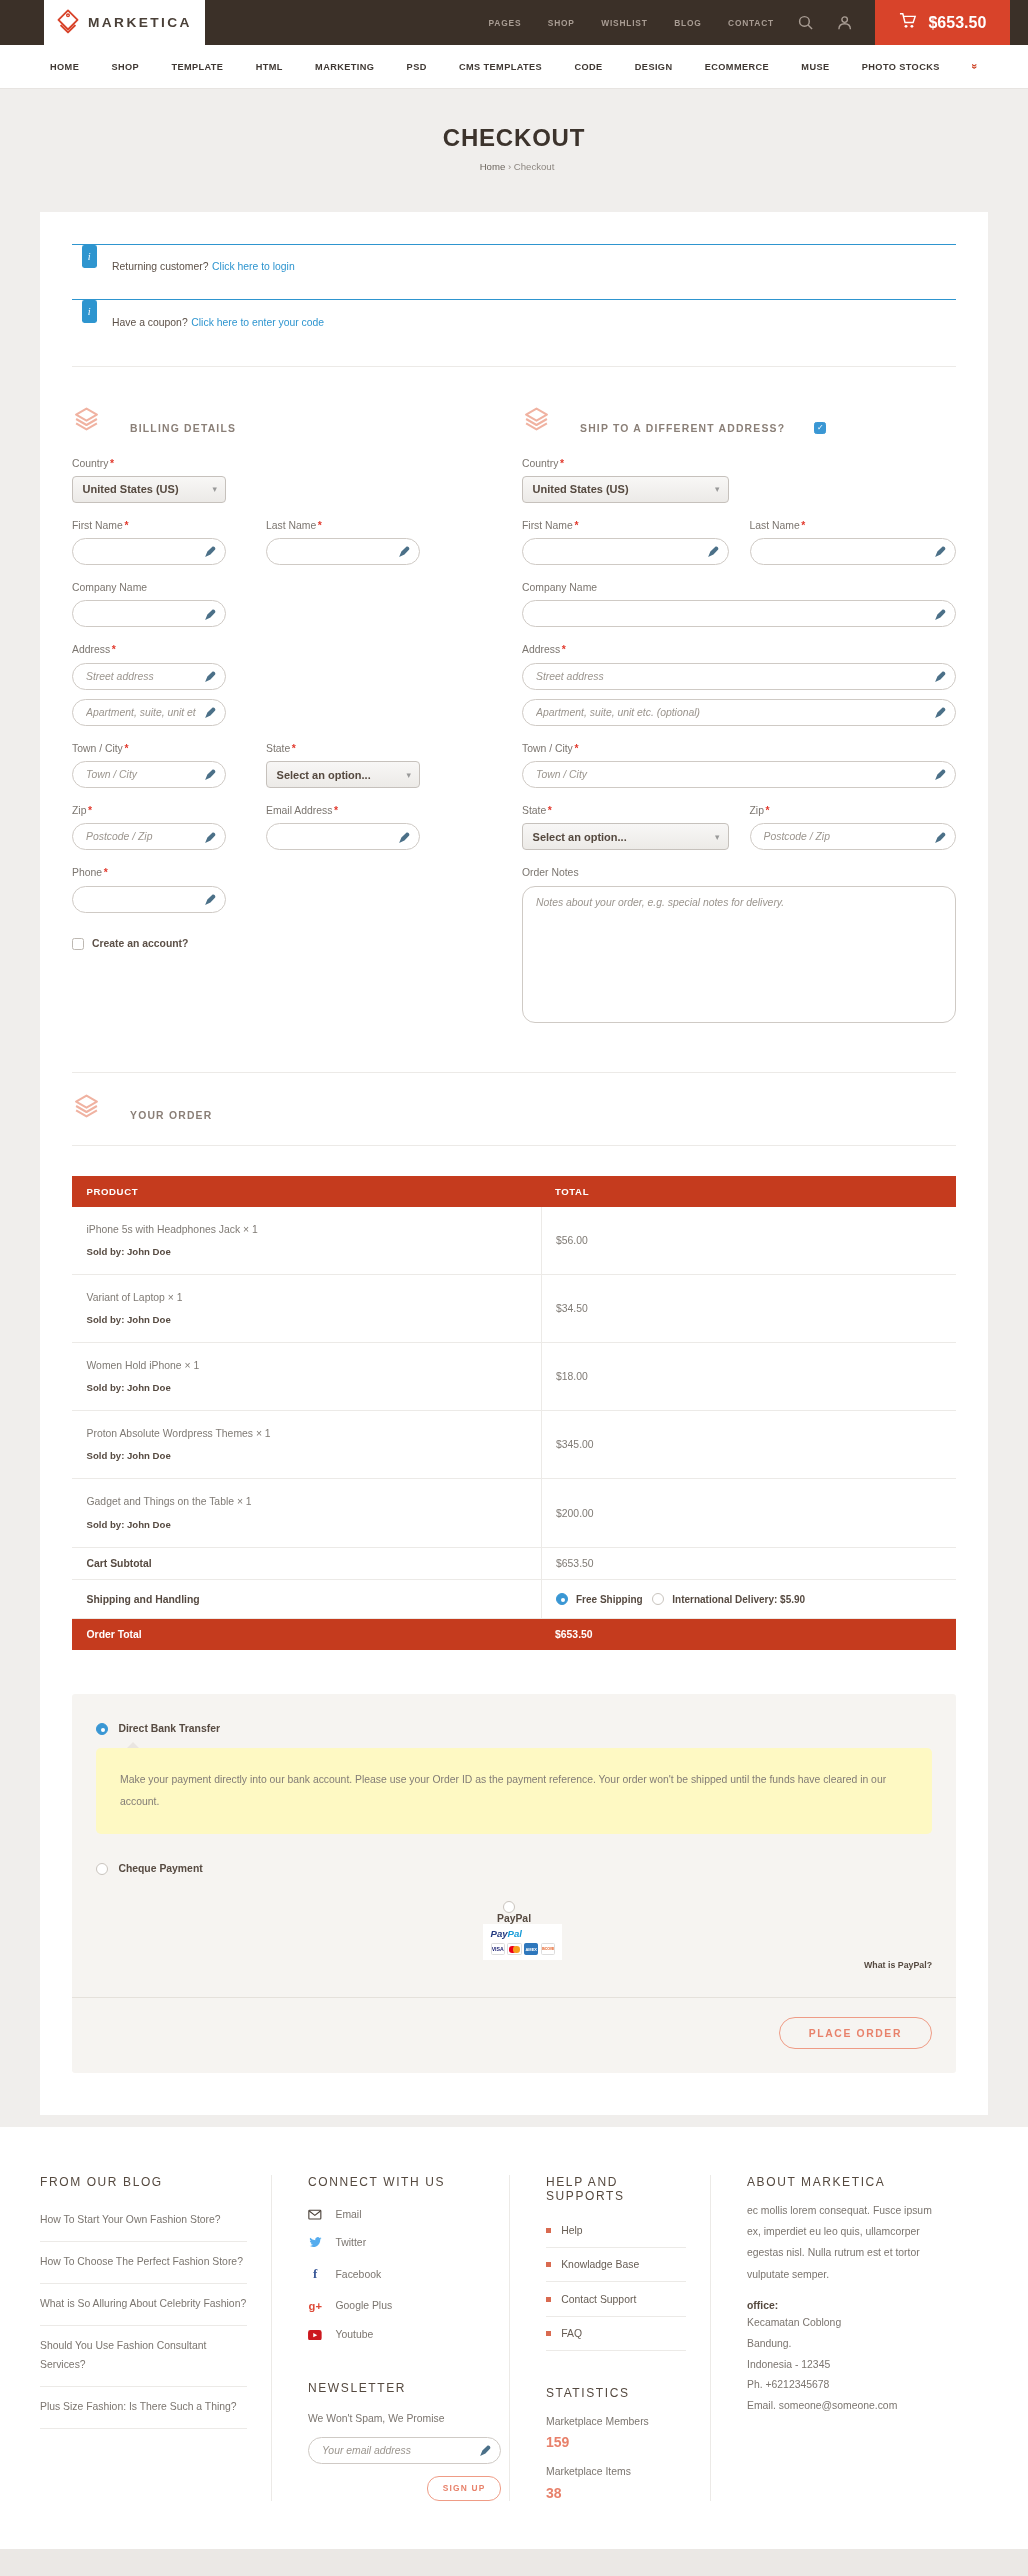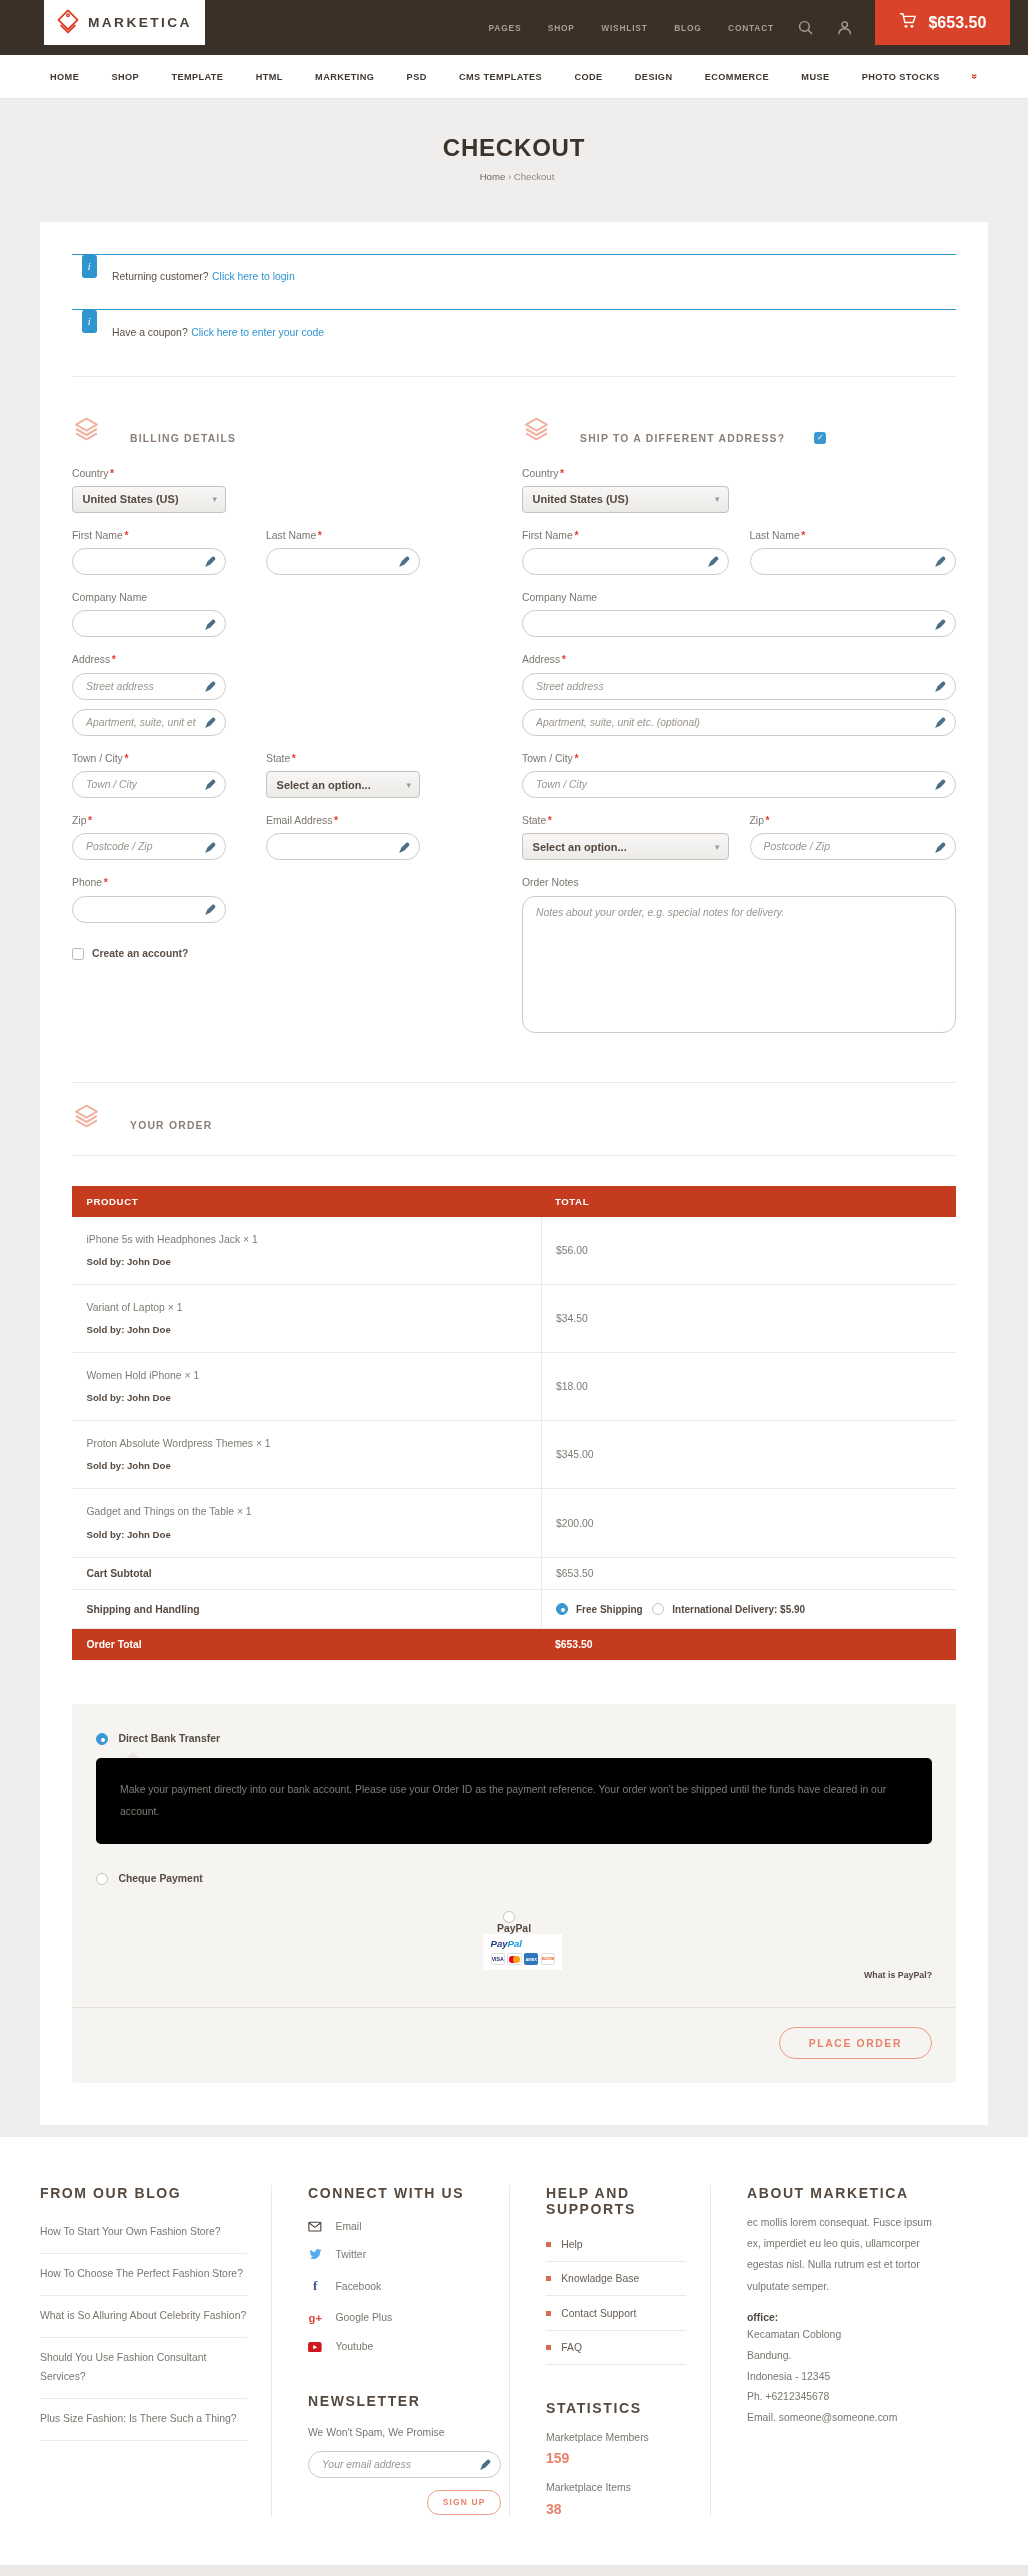--- a/index.html
+++ b/index.html
@@ -3,21 +3,21 @@
 <meta charset="utf-8">
 <style>
   * { box-sizing: border-box; margin: 0; padding: 0; }
   body {
     width: 1028px; margin: 0 auto; background: #f0eeec;
     font-family: "Liberation Sans", sans-serif; color: #7b756f;
   }
   a { text-decoration: none; }
 
   
-  .topbar { height: 55px; background: #3b3028; display: flex; }
+  .topbar { height: 45px; background: #3b3028; display: flex; align-items: center; }
   .logo-block { width: 161px; height: 45px; background: #fff; margin-left: 44px;
     display: flex; align-items: center; justify-content: center; gap: 8.8px; cursor: pointer; }
   .logo-text { font-size: 13.7px; font-weight: bold; letter-spacing: 2.4px; color: #4a4038; }
   .topmenu { display: flex; gap: 26.5px; margin-left: auto; align-items: center; }
   .topmenu a { font-size: 8.4px; font-weight: bold; color: #a99d94; letter-spacing: 0.8px; }
   .tb-icon { margin-left: 24px; display: flex; align-items: center; cursor: pointer; }
   .cart { height: 45px; background: #d8432a; display: flex; align-items: center; gap: 10.4px;
     padding: 0 24px; margin-left: 22.5px; margin-right: 17.7px; cursor: pointer; }
   .cart-total { color: #fff; font-size: 16px; font-weight: bold; }
 
@@ -103,21 +103,21 @@
   .radio { width: 12px; height: 12px; border-radius: 50%; border: 0.8px solid #c9c4be;
     background: #fff; display: inline-block; position: relative; cursor: pointer; flex: none; }
   .radio.on { background: #3a97d4; border-color: #3a97d4; }
   .radio.on::after { content: ""; position: absolute; left: 4px; top: 4px; width: 4px;
     height: 4px; border-radius: 50%; background: #fff; }
 
   
   .paybox { margin-top: 44px; background: #f6f4f1; border-radius: 3.2px; padding: 29px 24px 0; }
   .pm-row { display: flex; align-items: center; gap: 10.4px; }
   .pm-name { font-size: 10.4px; font-weight: bold; color: #564a41; }
-  .pm-desc { margin-top: 13px; background: #000000; border-radius: 4.8px; padding: 21px 24px;
+  .pm-desc { margin-top: 13px; background: #fef9c3; border-radius: 4.8px; padding: 21px 24px;
     font-size: 10.4px; color: #827c76; line-height: 2.1; position: relative; }
   .pm-desc::before { content: ""; position: absolute; top: -6.4px; left: 30.5px;
     border-left: 6.4px solid transparent; border-right: 6.4px solid transparent;
     border-bottom: 6.4px solid #e9e5e1; }
   .pm-cheque { margin-top: 29px; }
   .pp-row { margin-top: 26px; display: flex; align-items: center; flex-direction: column; }
   .pp-badge { margin-left: 17.7px; background: #fff; width: 79px; padding: 4.8px 7.2px; }
   .pp-logo { font-weight: bold; font-style: italic; font-size: 9.6px; }
   .pp1 { color: #253b80; } .pp2 { color: #179bd7; }
   .pp-cards { display: flex; gap: 2.4px; margin-top: 4px; }
@@ -134,21 +134,21 @@
   .place-btn { display: inline-block; border: 1.6px solid #ef9c86; color: #e8826b;
     border-radius: 17px; padding: 9.6px 29px; font-size: 10.4px; font-weight: bold;
     letter-spacing: 1.6px; background: transparent; cursor: pointer;
     font-family: "Liberation Sans", sans-serif; }
 
   
   .footer { background: #fff; margin-top: 11.2px; padding: 48px 40px 48px;
     display: grid; grid-template-columns: 231px 238px 201px 1fr; }
   .fcol { padding-right: 24px; }
   .fcol + .fcol { border-left: 0.8px solid #eceae7; padding-left: 36px; }
-  .fhead { font-size: 14px; font-weight: bold; letter-spacing: 1.6px; color: #55493f; margin-bottom: 11.2px; }
+  .fhead { font-size: 12px; font-weight: normal; letter-spacing: 1.6px; color: #55493f; margin-bottom: 11.2px; }
   .blog-item { display: block; padding: 11.2px 0; border-bottom: 0.8px solid #eceae7;
     font-size: 10.4px; line-height: 1.8; color: #7b756f; }
   .connect-item { display: flex; align-items: center; gap: 13px; padding: 8.8px 0;
     font-size: 10.4px; color: #7b756f; }
   .ci-icon { width: 14.5px; display: flex; justify-content: center; align-items: center; }
   .fb-glyph { color: #3b5998; font-weight: bold; font-size: 13px; font-family: "Liberation Serif", serif; }
   .gp-glyph { color: #dd4b39; font-weight: bold; font-size: 11.2px; }
   .newsletter { margin-top: 32px; }
   .nl-note { font-size: 10.4px; margin: 17.7px 0 13px; }
   .nl-box { width: 193px; }

